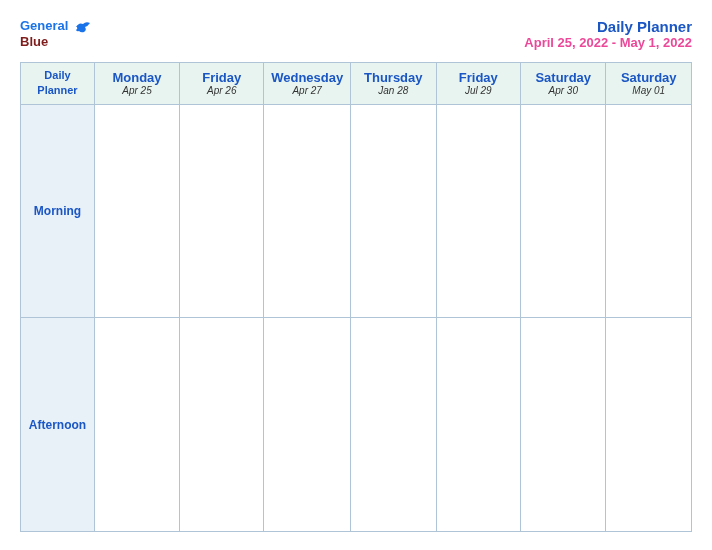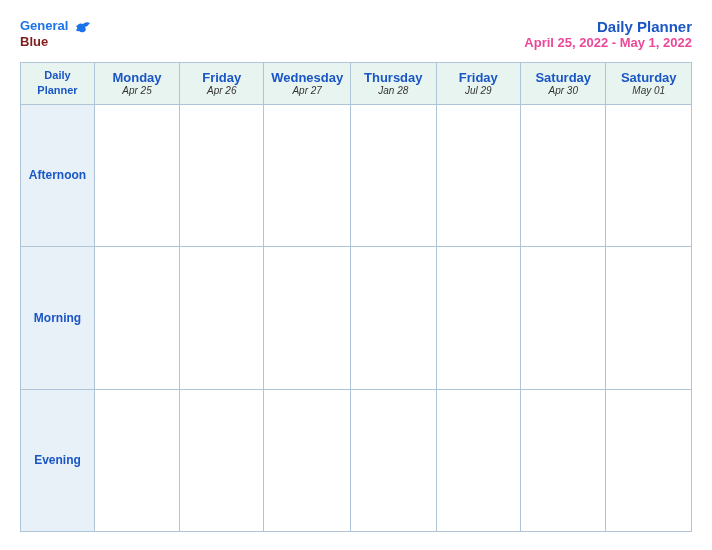--- a/index.html
+++ b/index.html
@@ -174,41 +174,31 @@
         </th>
         <th class="col-width">
           <span class="day-name">Saturday</span>
           <span class="day-date">May 01</span>
         </th>
       </tr>
   </thead>
   <tbody>
 
   <tr>
-        <td class="row-label">Afternoon</td>
+        <td class="row-label">Morning</td>
         <td></td>
         <td></td>
         <td></td>
         <td></td>
         <td></td>
         <td></td>
         <td></td>
       </tr>
       <tr>
-        <td class="row-label">Morning</td>
-        <td></td>
-        <td></td>
-        <td></td>
-        <td></td>
-        <td></td>
-        <td></td>
-        <td></td>
-      </tr>
-      <tr>
-        <td class="row-label">Evening</td>
+        <td class="row-label">Afternoon</td>
         <td></td>
         <td></td>
         <td></td>
         <td></td>
         <td></td>
         <td></td>
         <td></td>
       </tr>
     </tbody>
 </table>

